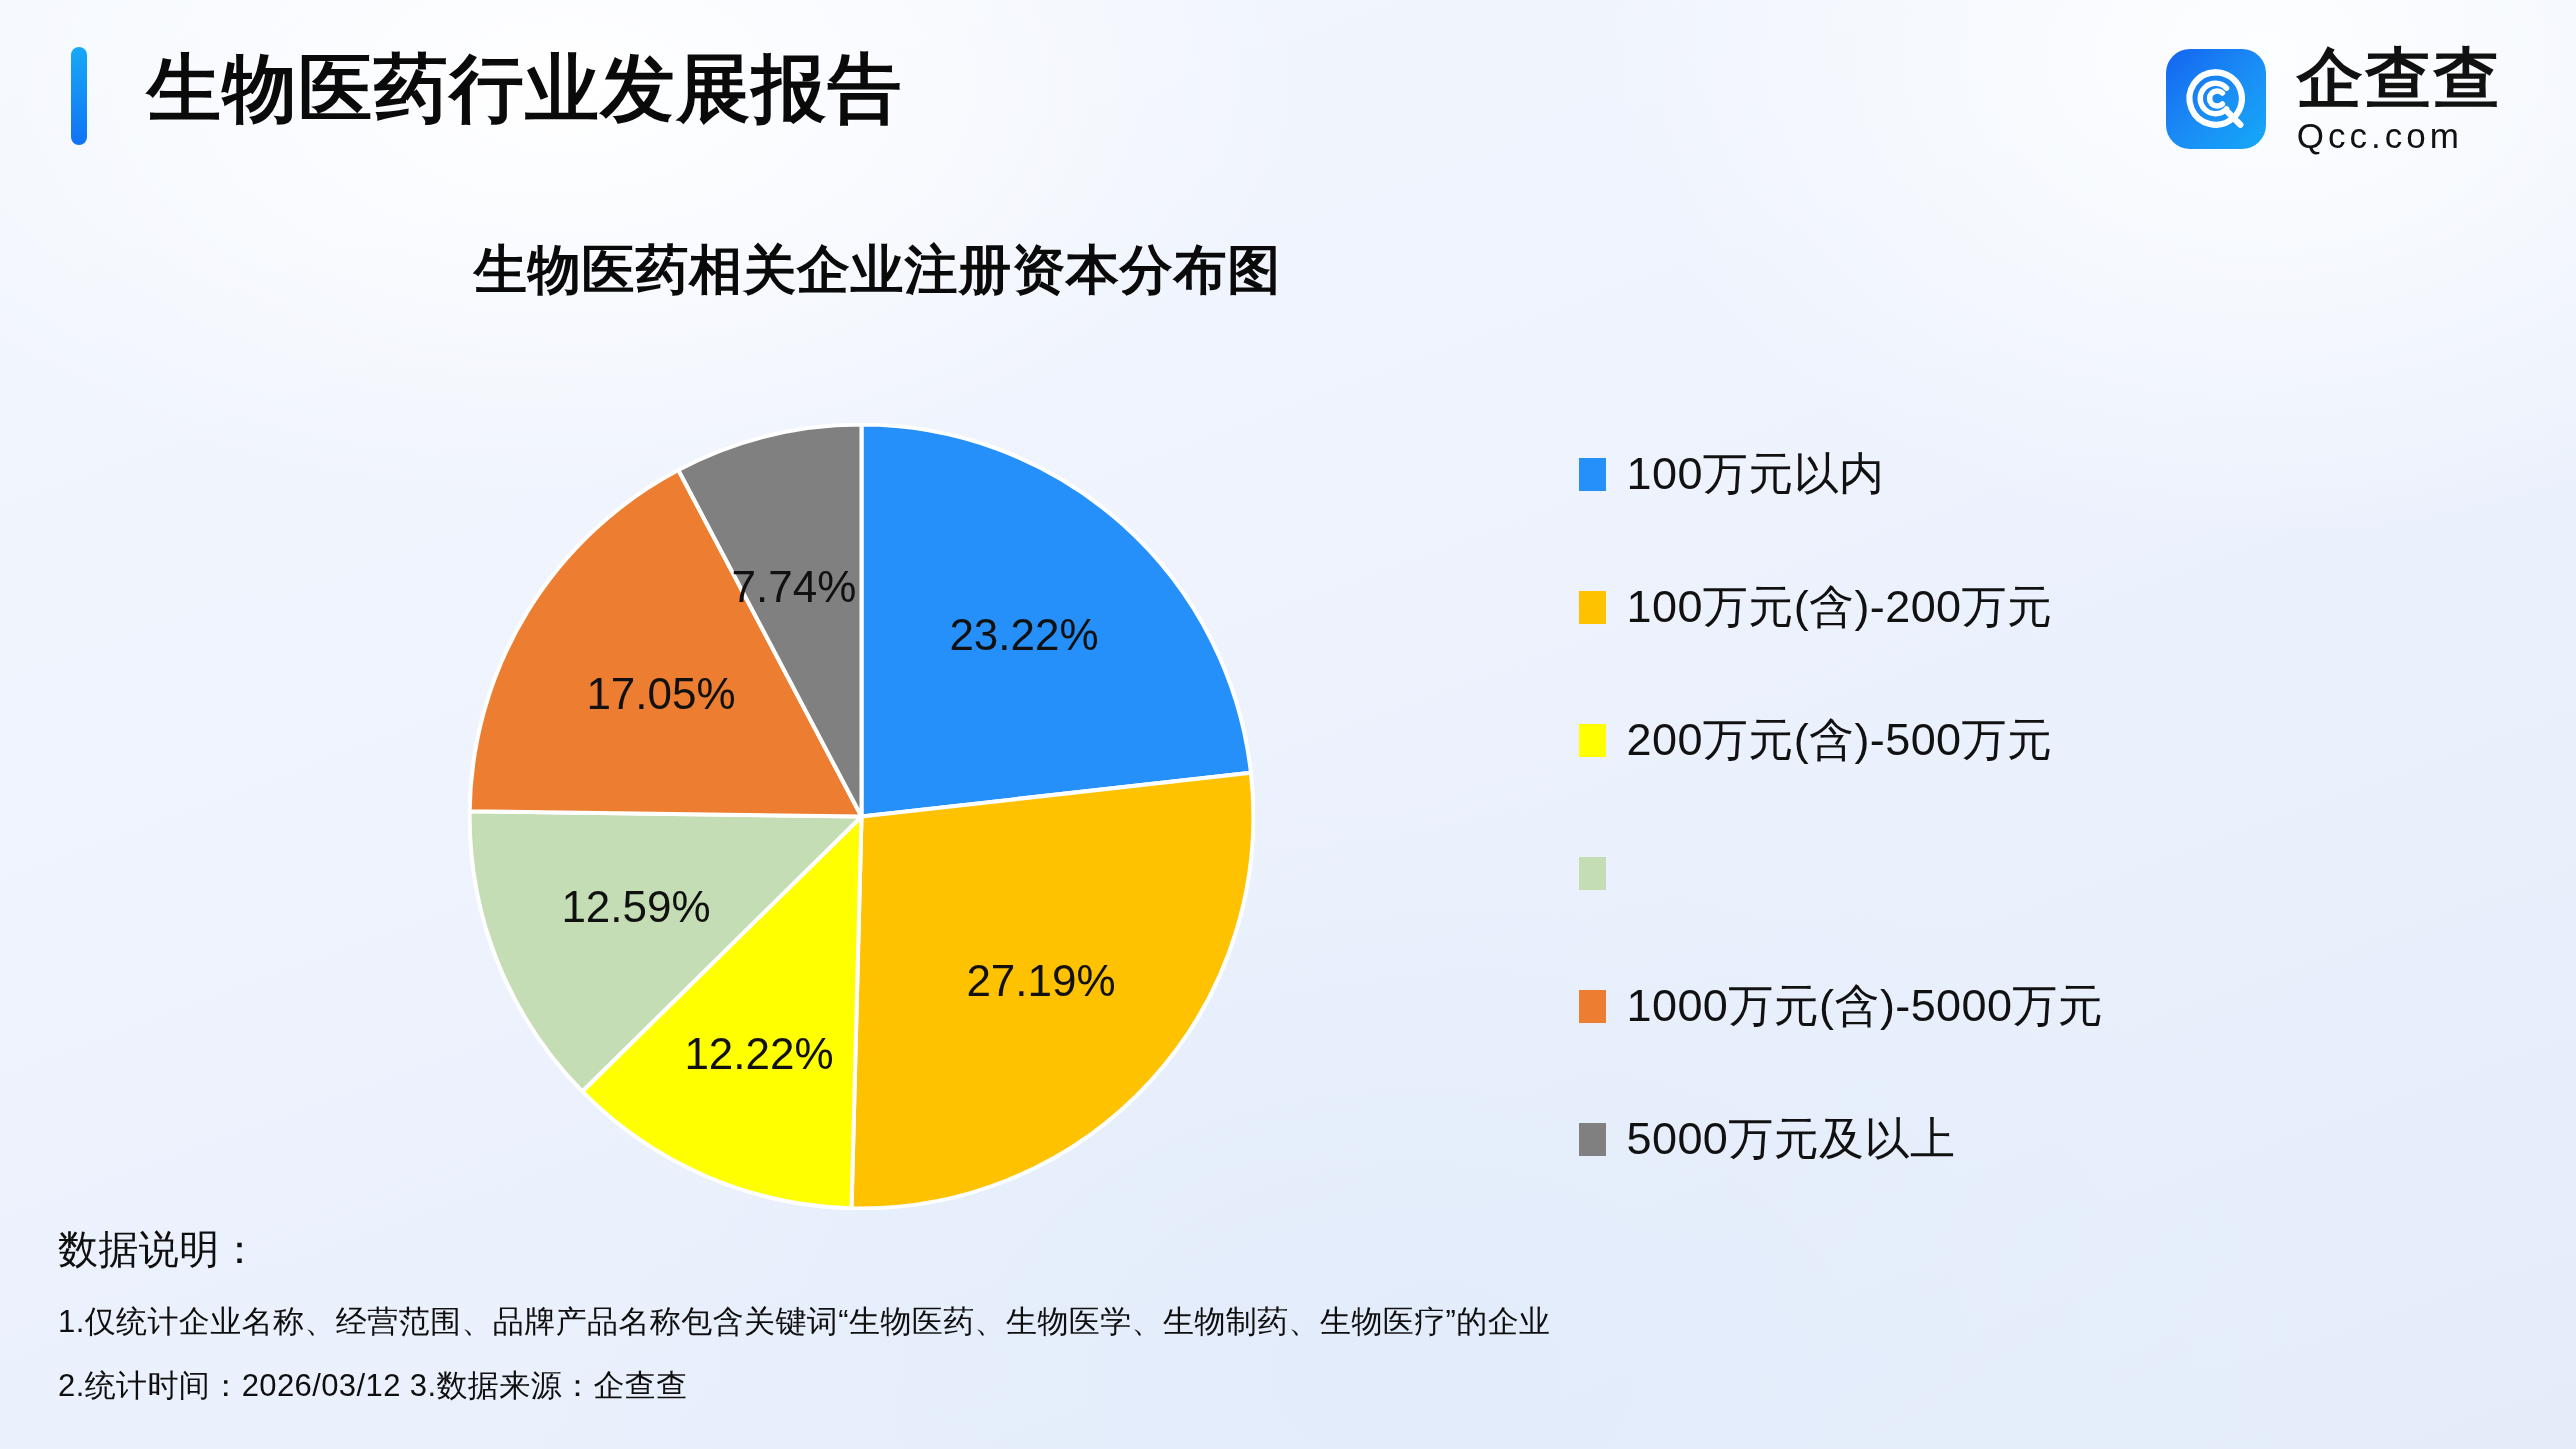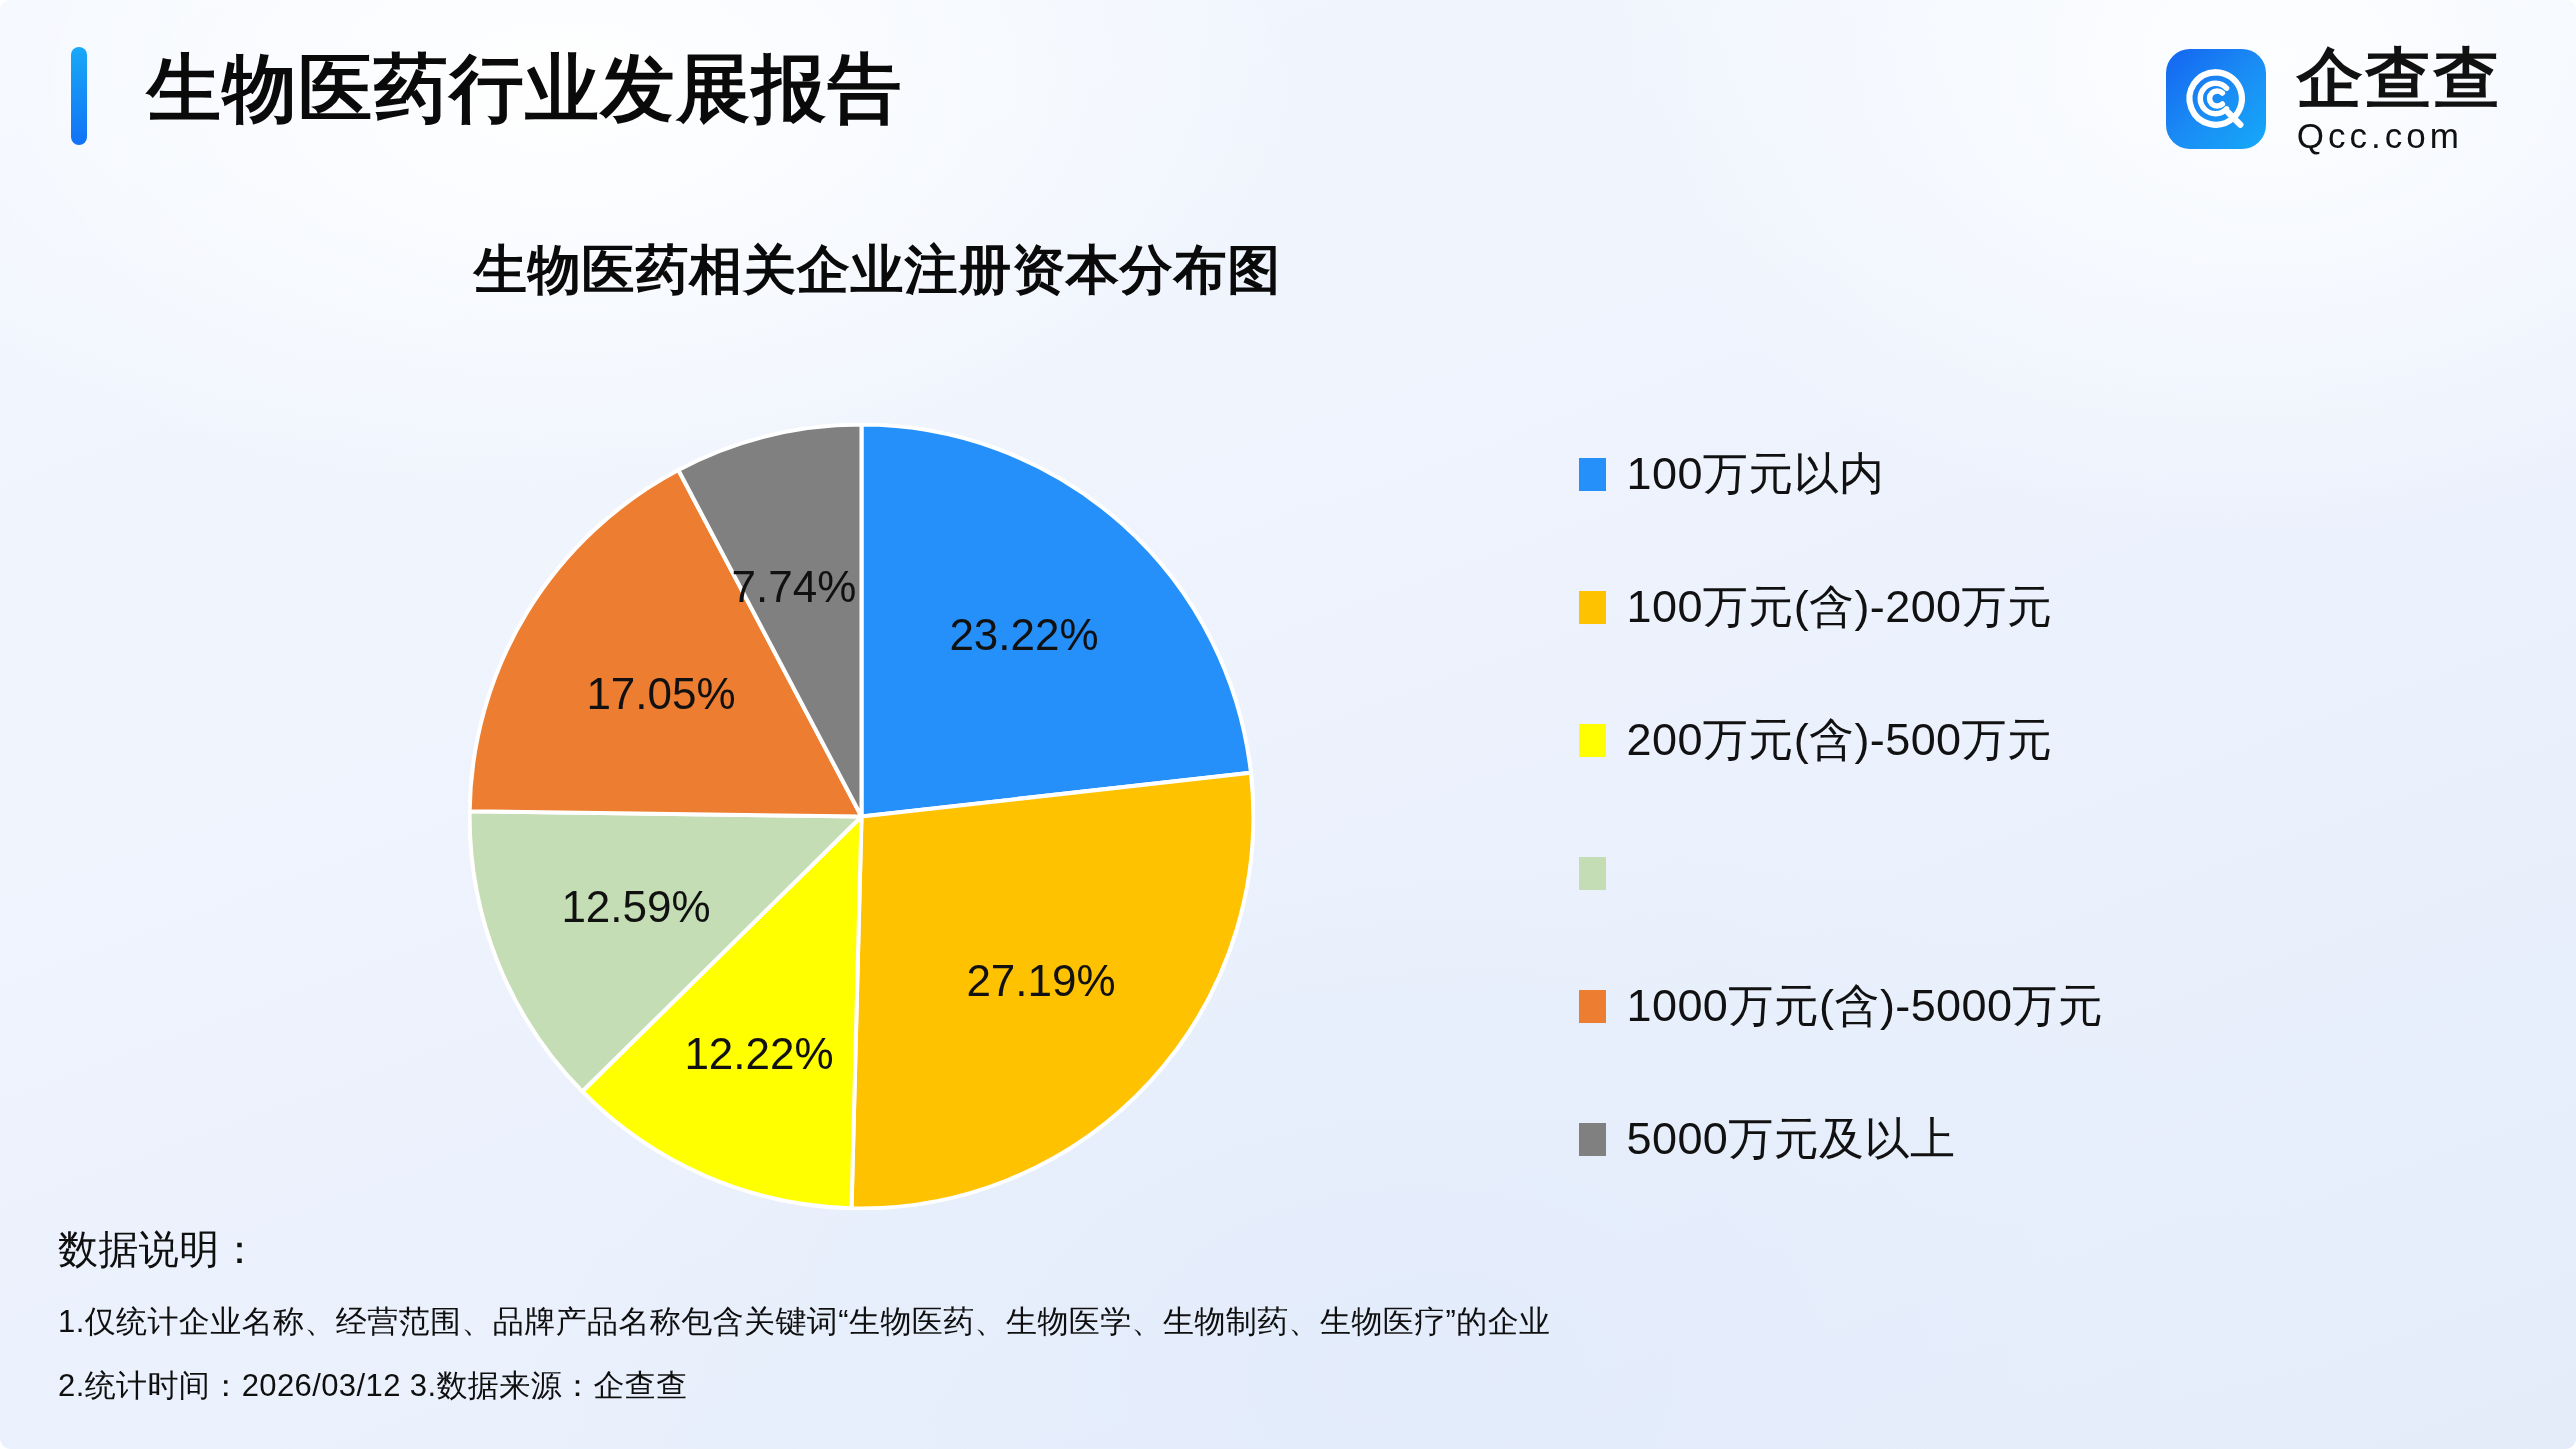--- a/index.html
+++ b/index.html
@@ -17,21 +17,20 @@
 
   #page {
     position: relative;
     width: 2576px;
     height: 1449px;
     background:
       radial-gradient(ellipse 1288px 725px at 22% 6%, #ffffff 0%, rgba(255,255,255,0) 58%),
       radial-gradient(ellipse 1127px 805px at 88% 4%, #fdfeff 0%, rgba(253,254,255,0) 60%),
       radial-gradient(ellipse 1369px 886px at 55% 95%, #e3ecfb 0%, rgba(227,236,251,0) 65%),
       linear-gradient(160deg, #f3f7fe 0%, #eef3fd 42%, #e9f0fc 72%, #e4ecfa 100%);
-    border-radius: 11px;
   }
 
   
   #header {
     position: absolute;
     left: 0; top: 0;
     width: 2576px;
     height: 197px;
   }
   #title-bar {

